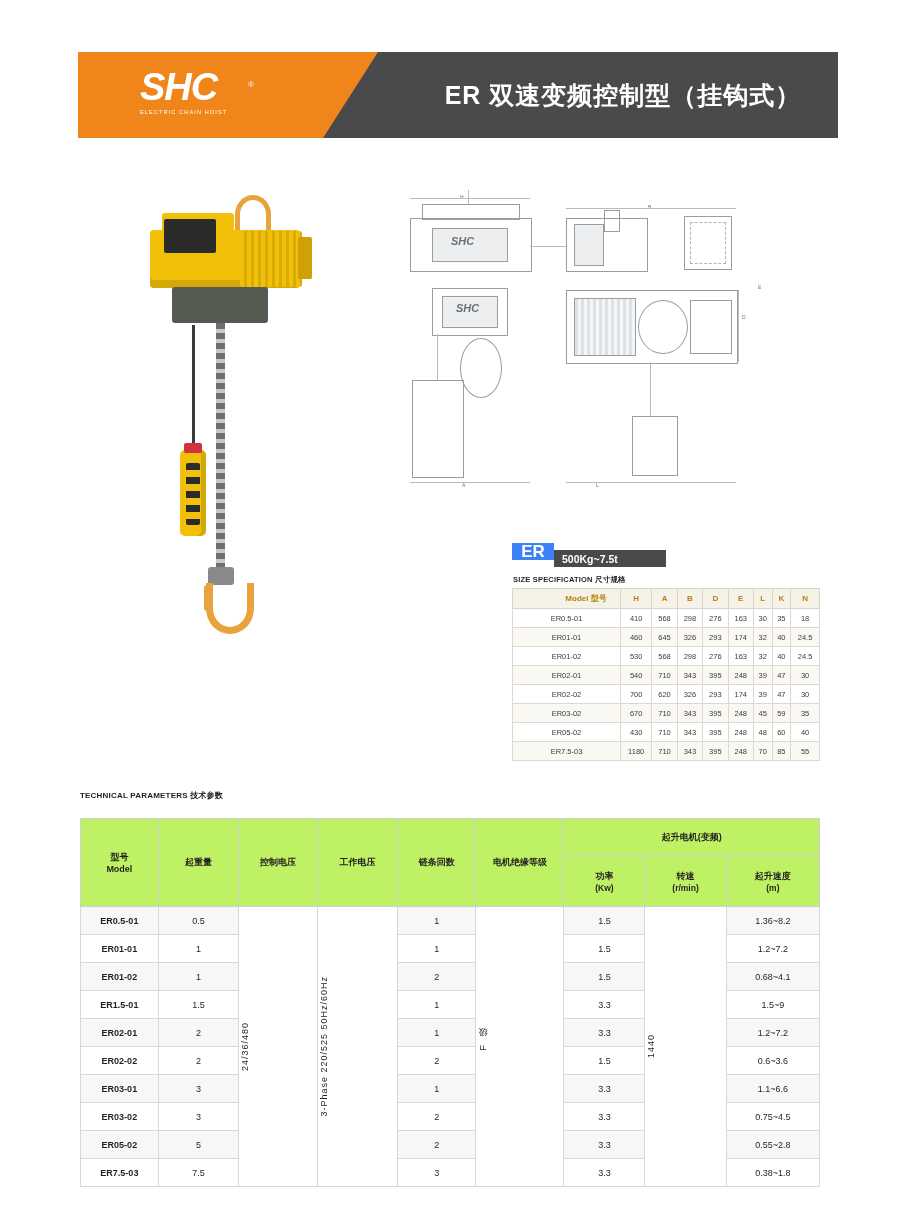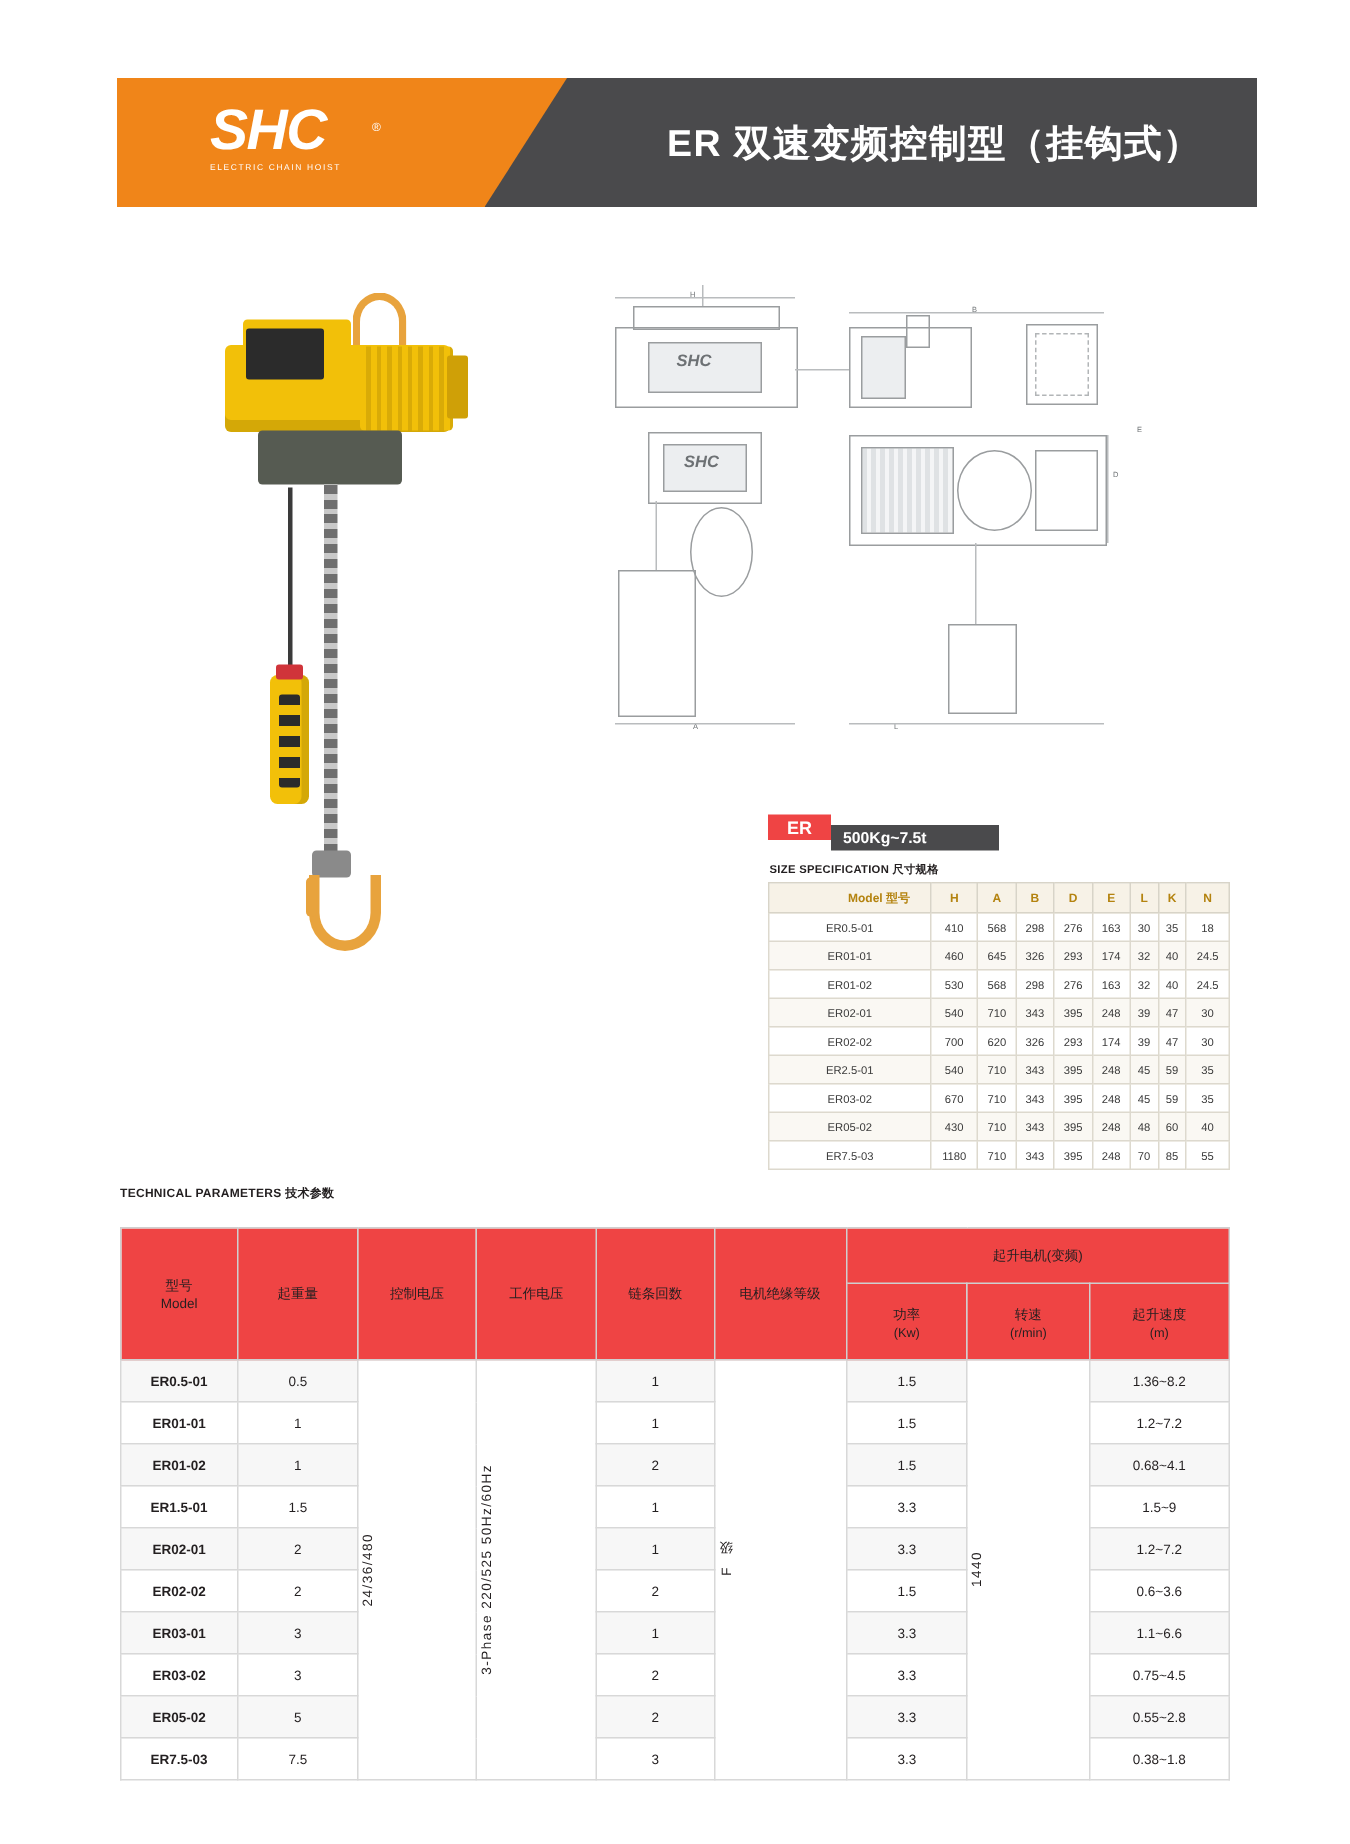--- a/index.html
+++ b/index.html
@@ -54,37 +54,37 @@
   .bp-line{position:absolute;background:#b9bcbe;}
   .bp-rect{position:absolute;border:1px solid #9a9d9f;}
   .bp-rect-d{position:absolute;border:1px dashed #b2b5b7;}
   .bp-fill{position:absolute;background:#eceef0;border:1px solid #9a9d9f;}
   .bp-dim{position:absolute;font-size:5px;color:#6f7376;}
   .bp-logo{position:absolute;font-size:11px;font-weight:bold;font-style:italic;color:#6d7174;}
 
   
   .spec{position:absolute;left:512px;top:543px;width:308px;}
   .spec-badge{position:relative;height:28px;}
-  .badge-er{position:absolute;left:0;top:0;width:42px;height:17px;background:#ef4444;
-            color:#fff;font-size:12px;font-weight:bold;display:flex;align-items:center;justify-content:center;}
+  .badge-er{position:absolute;left:0;top:0;width:42px;height:17px;background:#3b82f6;
+            color:#fff;font-size:17px;font-weight:bold;display:flex;align-items:center;justify-content:center;}
   .badge-kg{position:absolute;left:42px;top:7px;width:112px;height:17px;background:#4a4a4c;
             color:#fff;font-size:10.5px;font-weight:bold;display:flex;align-items:center;padding-left:8px;box-sizing:border-box;}
   .spec-cap{font-size:7.5px;font-weight:bold;color:#231f20;margin:4px 0 3px 1px;letter-spacing:.2px;}
   table.spec-tbl{border-collapse:collapse;width:308px;font-size:7.5px;}
   table.spec-tbl th{background:#f7f2e7;border:1px solid #d8d4c8;color:#b4830f;font-size:8px;
                     height:17px;font-weight:bold;}
   table.spec-tbl td{border:1px solid #ddd9ce;height:16px;text-align:center;color:#3b3b3b;}
   table.spec-tbl td:first-child{color:#3b3b3b;}
   table.spec-tbl tbody tr:nth-child(even){background:#faf8f3;}
 
   
   .tech-cap{position:absolute;left:80px;top:790px;font-size:8px;font-weight:bold;letter-spacing:.2px;}
   .tech{position:absolute;left:80px;top:818px;width:740px;}
   table.tech-tbl{border-collapse:collapse;width:740px;font-size:9px;}
-  table.tech-tbl th{background:#ef4444;border:1px solid #cfcfcf;color:#231f20;font-weight:normal;text-align:center;}
+  table.tech-tbl th{background:#bef264;border:1px solid #cfcfcf;color:#231f20;font-weight:bold;text-align:center;}
   table.tech-tbl td{border:1px solid #d8d8d8;text-align:center;color:#231f20;height:25px;}
   table.tech-tbl tbody tr:nth-child(odd){background:#f7f7f7;}
   .c-model{font-weight:bold;font-size:9px;}
   .vert{writing-mode:vertical-rl;text-orientation:mixed;transform:rotate(180deg);
         white-space:nowrap;font-size:9px;letter-spacing:1px;}
   .sub{font-size:8.5px;}
 </style>
 </head>
 <body>
 
@@ -227,31 +227,20 @@
           <tr>
             <td>ER02-02</td>
             <td>700</td>
             <td>620</td>
             <td>326</td>
             <td>293</td>
             <td>174</td>
             <td>39</td>
             <td>47</td>
             <td>30</td>
-          </tr>
-          <tr>
-            <td>ER2.5-01</td>
-            <td>540</td>
-            <td>710</td>
-            <td>343</td>
-            <td>395</td>
-            <td>248</td>
-            <td>45</td>
-            <td>59</td>
-            <td>35</td>
           </tr>
           <tr>
             <td>ER03-02</td>
             <td>670</td>
             <td>710</td>
             <td>343</td>
             <td>395</td>
             <td>248</td>
             <td>45</td>
             <td>59</td>

